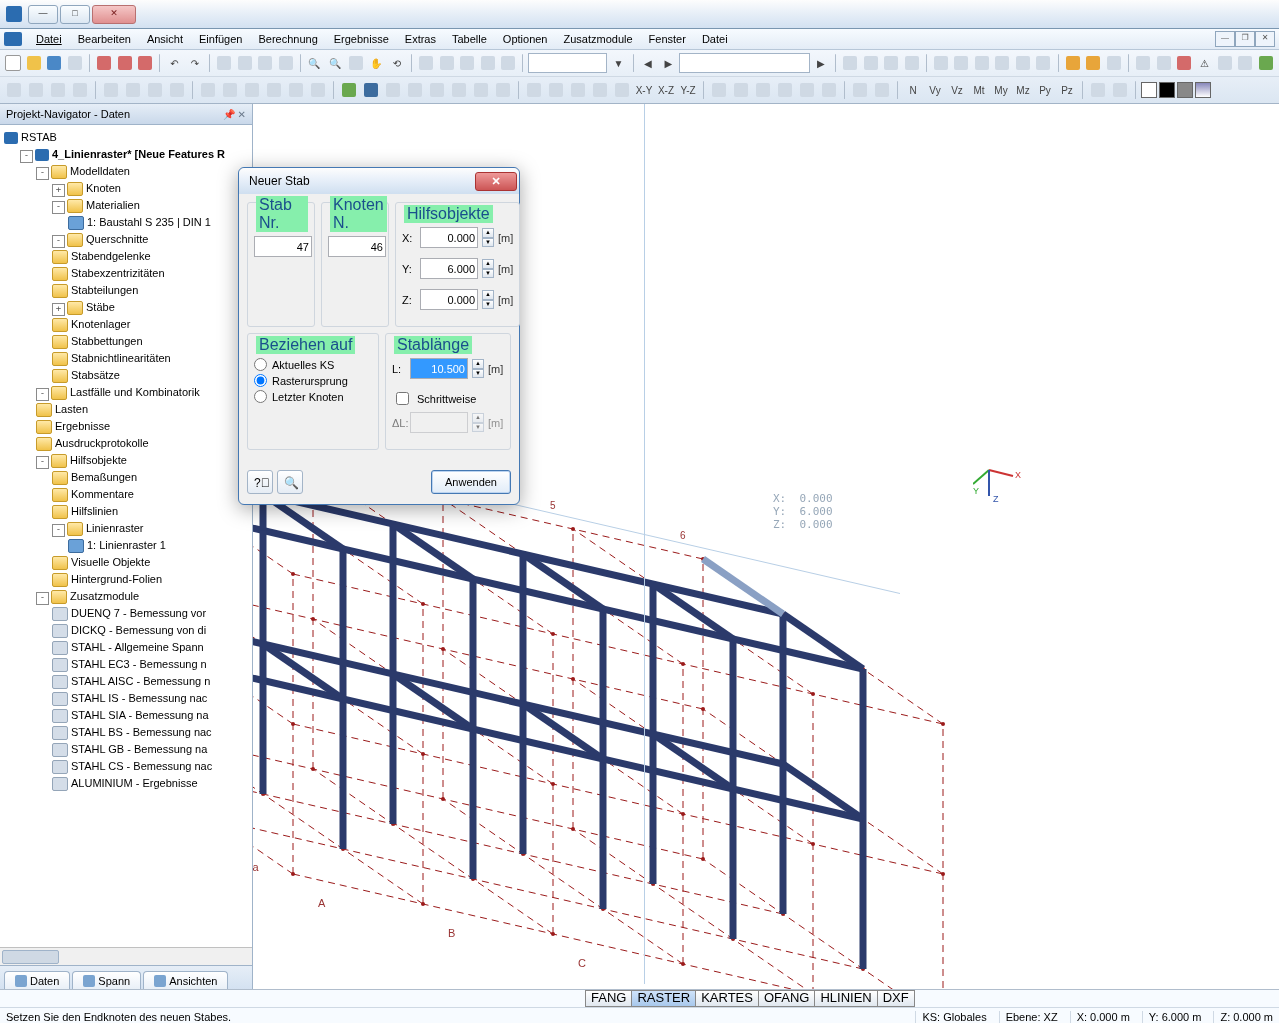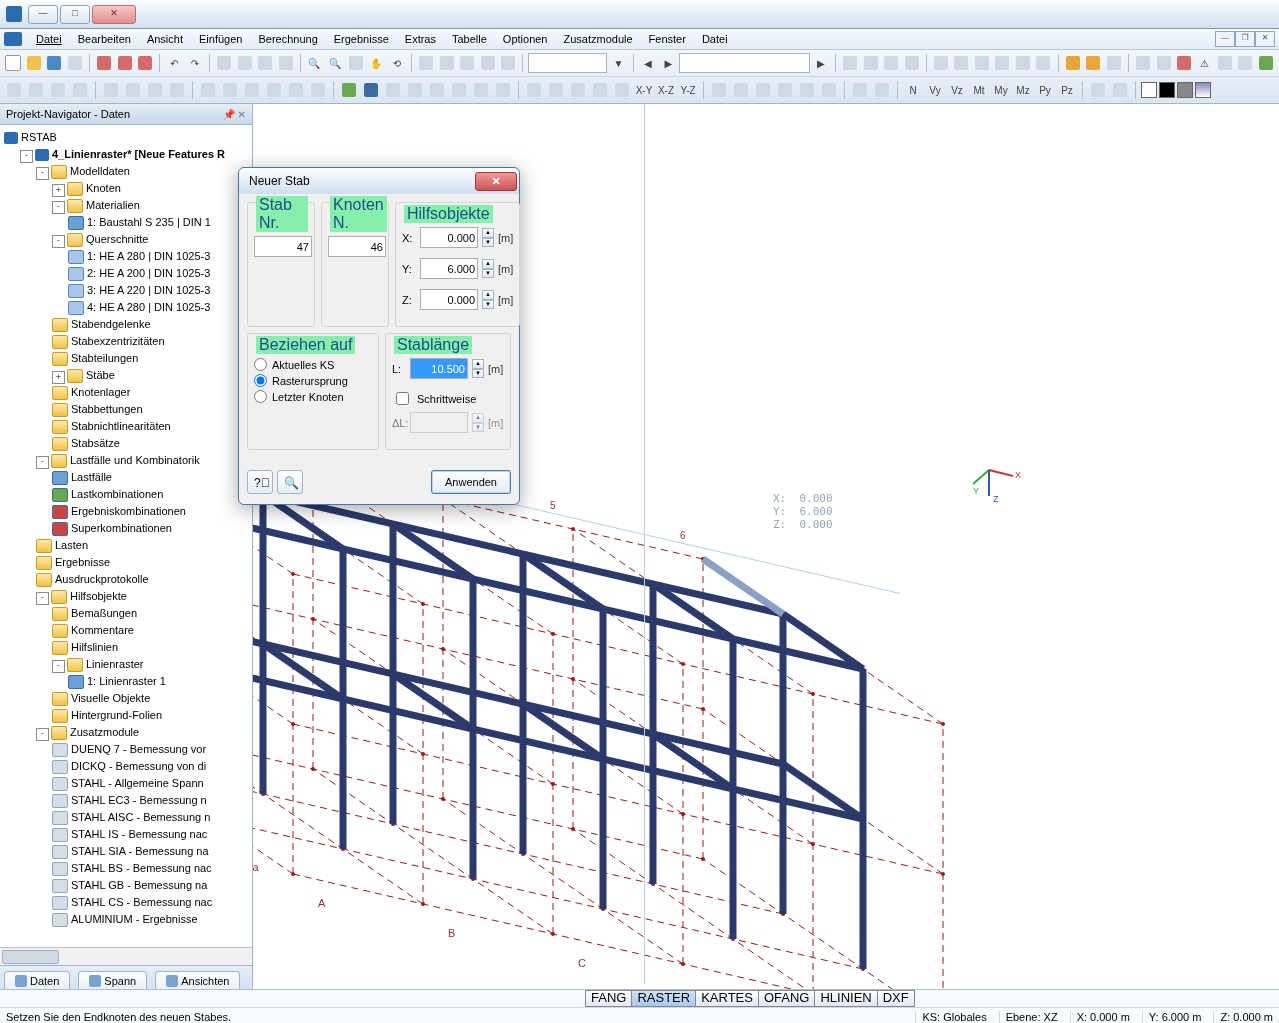--- a/index.html
+++ b/index.html
@@ -36,21 +36,21 @@
 .ico{display:inline-block;width:14px;height:12px;margin-right:3px;vertical-align:middle;border-radius:2px;}
 .ico.folder{background:linear-gradient(#ffe9a8,#f0c24a);border:1px solid #c79b2a;}
 .ico.folder-open{background:linear-gradient(#ffe9a8,#f0c24a);border:1px solid #c79b2a;}
 .ico.app{background:#2b6cb0;}
 .ico.item{background:#6aa1d8;border:1px solid #3d6c9e;}
 .ico.q{background:#a6c8ec;border:1px solid #5a86b5;}
 .ico.mod{background:#d4dde8;border:1px solid #94a5b8;}
 .tree .bold{font-weight:bold;}
 .nav-scroll{height:17px;background:#f0f0f0;border-top:1px solid #c0c0c0;position:relative;}
 .nav-scroll .thumb{position:absolute;left:2px;top:2px;width:55px;height:12px;background:#cfd9e4;border:1px solid #9fb3c9;border-radius:2px;}
-.nav-tabs{height:24px;background:linear-gradient(#e6eef7,#d3e1f1);border-top:1px solid #9fb3c9;display:flex;align-items:flex-end;padding:0 4px;gap:8px;}
+.nav-tabs{height:24px;background:linear-gradient(#e6eef7,#d3e1f1);border-top:1px solid #9fb3c9;display:flex;align-items:flex-end;padding:0 4px;gap:2px;}
 .nav-tab{padding:3px 10px;background:linear-gradient(#fff,#e8eff7);border:1px solid #9fb3c9;border-bottom:none;border-top-left-radius:4px;border-top-right-radius:4px;font-size:11px;display:flex;align-items:center;gap:3px;}
 .nav-tab .ti{width:12px;height:12px;background:#7aa4d0;border-radius:2px;}
 .viewport{flex:1;background:#fff;position:relative;}
 .viewport svg{position:absolute;top:0;left:0;}
 .dialog{position:absolute;left:238px;top:167px;width:280px;background:#f0f0f0;border:1px solid #4478b3;border-radius:6px;box-shadow:0 4px 20px rgba(0,0,0,0.35);}
 .dlg-title{height:26px;background:linear-gradient(#fdfdfd,#eaf1fa 40%,#cfdff0);border-top-left-radius:6px;border-top-right-radius:6px;display:flex;align-items:center;padding:0 2px 0 10px;font-size:12px;}
 .dlg-title .close{margin-left:auto;width:40px;height:17px;border-radius:3px;background:linear-gradient(#e99,#c55);color:#fff;text-align:center;line-height:16px;font-weight:bold;font-size:11px;border:1px solid #a33;}
 .dlg-body{padding:8px;}
 .group{border:1px solid #cfd6de;border-radius:3px;padding:6px;margin-bottom:6px;}
 .group legend,.group .gtitle{font-size:16px;color:#1a4f8c;margin:-13px 0 4px 2px;background:#86efac;padding:0 3px;display:inline-block;}
@@ -402,44 +402,32 @@
               <ul>
                 <li><span class="exp">-</span><span class="ico folder-open"></span><span>Modelldaten</span>
                   <ul>
                     <li><span class="exp">+</span><span class="ico folder"></span><span>Knoten</span></li>
                     <li><span class="exp">-</span><span class="ico folder-open"></span><span>Materialien</span>
                       <ul>
                           <li><span class="ico item"></span><span>1: Baustahl S 235 | DIN 1</span></li>
                         </ul>
                     </li>
                     <li><span class="exp">-</span><span class="ico folder-open"></span><span>Querschnitte</span>
-                      <ul>
-                        <li><span class="ico q"></span><span>1: HE A 280 | DIN 1025-3</span></li>
-                        <li><span class="ico q"></span><span>2: HE A 200 | DIN 1025-3</span></li>
-                        <li><span class="ico q"></span><span>3: HE A 220 | DIN 1025-3</span></li>
-                        <li><span class="ico q"></span><span>4: HE A 280 | DIN 1025-3</span></li>
-                      </ul>
                     </li>
                     <li><span class="ico folder"></span><span>Stabendgelenke</span></li>
                     <li><span class="ico folder"></span><span>Stabexzentrizitäten</span></li>
                     <li><span class="ico folder"></span><span>Stabteilungen</span></li>
                     <li><span class="exp">+</span><span class="ico folder"></span><span>Stäbe</span></li>
                     <li><span class="ico folder"></span><span>Knotenlager</span></li>
                     <li><span class="ico folder"></span><span>Stabbettungen</span></li>
                     <li><span class="ico folder"></span><span>Stabnichtlinearitäten</span></li>
                     <li><span class="ico folder"></span><span>Stabsätze</span></li>
                   </ul>
                 </li>
                 <li><span class="exp">-</span><span class="ico folder-open"></span><span>Lastfälle und Kombinatorik</span>
-                  <ul>
-                    <li><span class="ico item"></span><span>Lastfälle</span></li>
-                    <li><span class="ico item" style="background:#6aa84f"></span><span>Lastkombinationen</span></li>
-                    <li><span class="ico item" style="background:#cc4444"></span><span>Ergebniskombinationen</span></li>
-                    <li><span class="ico item" style="background:#cc4444"></span><span>Superkombinationen</span></li>
-                  </ul>
                 </li>
                 <li><span class="ico folder"></span><span>Lasten</span></li>
                 <li><span class="ico folder"></span><span>Ergebnisse</span></li>
                 <li><span class="ico folder"></span><span>Ausdruckprotokolle</span></li>
                 <li><span class="exp">-</span><span class="ico folder-open"></span><span>Hilfsobjekte</span>
                   <ul>
                     <li><span class="ico folder"></span><span>Bemaßungen</span></li>
                     <li><span class="ico folder"></span><span>Kommentare</span></li>
                     <li><span class="ico folder"></span><span>Hilfslinien</span></li>
                     <li><span class="exp">-</span><span class="ico folder-open"></span><span>Linienraster</span>

